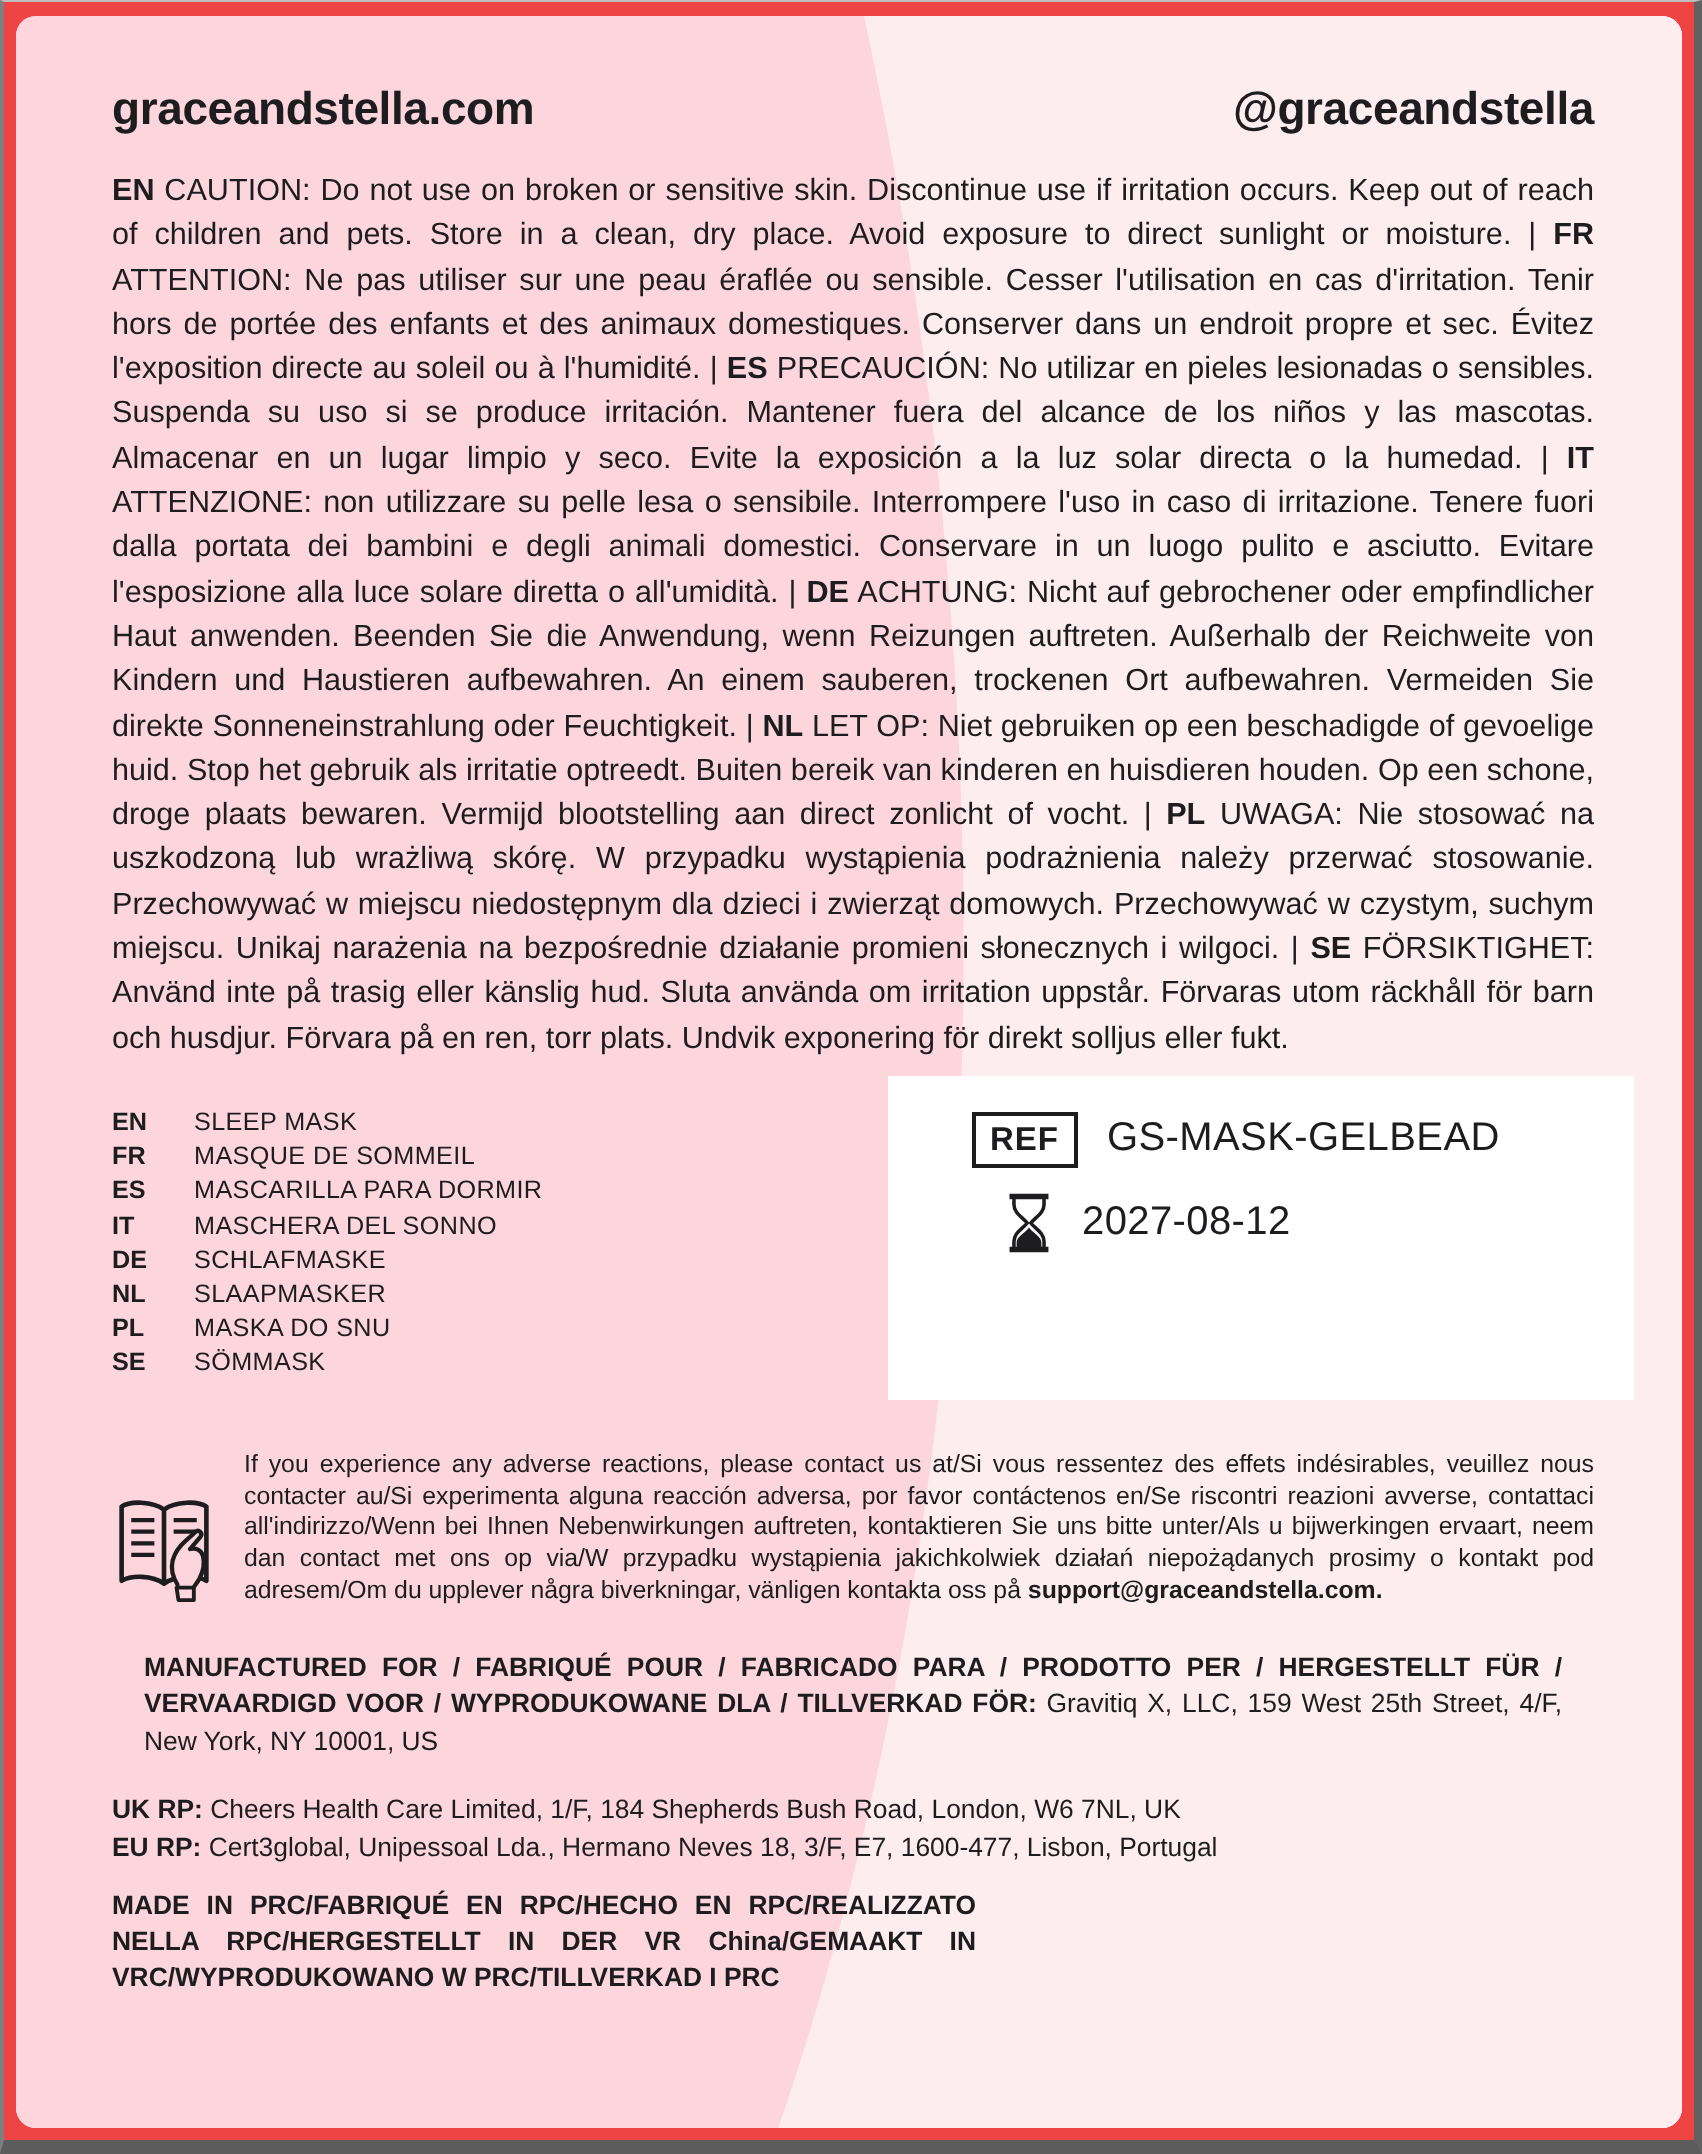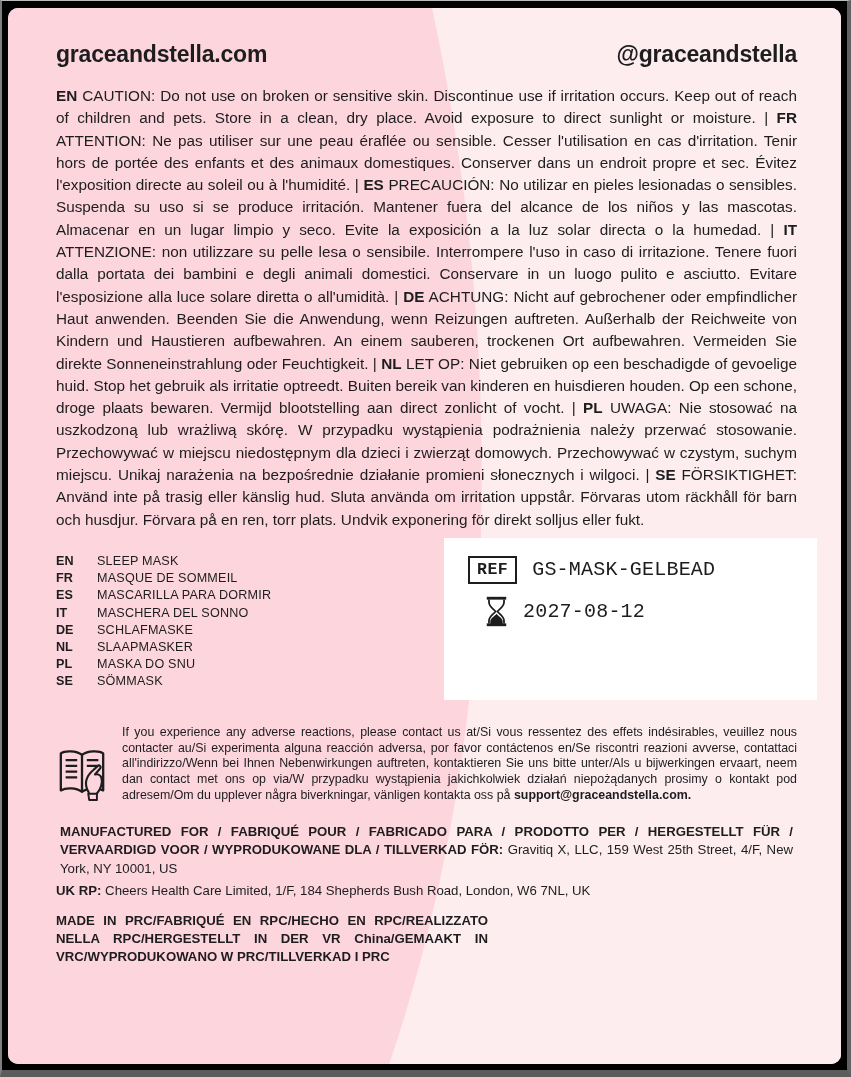--- a/index.html
+++ b/index.html
@@ -2,21 +2,21 @@
 <html><head>
 <meta charset="utf-8">
 <style>
   html,body{margin:0;padding:0;}
   body{
     width:851px;height:1077px;overflow:hidden;
     font-family:"Liberation Sans","DejaVu Sans",sans-serif;
     color:#1d1d1f;background:#ffffff;
   }
   .frame{
-    box-sizing:border-box;width:851px;height:1077px;background:#000000;
+    box-sizing:border-box;width:851px;height:1077px;background:#ef4444;
     border-top:1px solid #bdbdbd;border-left:2px solid #7f7f7f;
     border-right:4px solid #616161;border-bottom:7px solid #5c5c5c;
     padding:7px 6px 6px 6px;
   }
   .card{
     position:relative;width:100%;height:100%;
     border-radius:10px;overflow:hidden;background:#fdd5dd;
   }
   .bg-svg{position:absolute;inset:0;width:100%;height:100%;}
   .content{
@@ -33,37 +33,37 @@
     font-size:12.7px;line-height:17px;text-align:justify;margin:0 0 13px 0;
   }
   .ingredients .label{font-weight:700;}
   .cols{position:relative;height:166px;margin-bottom:18px;}
   .lang-list{padding-top:12px;}
   .lang-row{display:flex;gap:15px;line-height:17.2px;font-size:12.6px;}
   .lang-code{font-weight:700;width:26px;flex:0 0 26px;}
   .lang-name{font-weight:400;letter-spacing:0.2px;}
   .info-box{
     position:absolute;top:-3px;right:-20px;width:373px;height:162px;
-    background:#ffffff;box-sizing:border-box;padding:17px 0 0 24px;font-family:Liberation Mono, monospace;
+    background:#ffffff;box-sizing:border-box;padding:17px 0 0 42px;
   }
   .info-row{display:flex;align-items:center;gap:15px;margin-bottom:12px;height:30px;}
   .boxed{
     display:inline-block;border:2.5px solid #1d1d1f;
     font-weight:700;font-size:16.5px;line-height:1;
     padding:4px 7px 3px 7px;letter-spacing:0.5px;
   }
   .info-val{font-size:20px;font-weight:500;letter-spacing:0.2px;}
   .exp-icon{margin-left:17px;}
   .adverse{display:flex;margin-bottom:15px;}
   .adverse-icon{flex:0 0 66px;padding-top:21px;}
   .adverse-text{
     font-size:12.4px;line-height:15.7px;text-align:justify;margin:0;
   }
   .manu{margin-bottom:11px;font-size:13.2px;line-height:18.4px;}
-  .manu-main{text-align:justify;margin:4px;}
+  .manu-main{text-align:justify;margin:16px;}
   .rp-line{margin:0;}
   .madein{
     font-weight:700;font-size:13.2px;line-height:18px;
     width:432px;text-align:justify;margin:0;
   }
 </style>
 </head>
 <body>
 
 <div class="frame">
@@ -149,19 +149,20 @@
             <path d="M34,48 C31.5,44 30.5,39.5 31.5,35.5 C32.5,31.5 35,28 38.5,25 L43.5,20.5 C45,19.2 47.3,21.2 46,23 L40.5,29.5 C43.5,28.7 46.3,30 47.2,33 C48.2,36.8 47.3,41.3 45.3,45 C44.4,46.7 43.3,48 42.3,49.5" fill="#FDD5DD" stroke="#1d1d1f" stroke-width="2.2" stroke-linejoin="round" stroke-linecap="round"></path>
             <path d="M33.5,49.5 L42.5,49.5 L42.5,56 L34.5,56 Z" fill="#FDD5DD" stroke="#1d1d1f" stroke-width="2" stroke-linejoin="round"></path>
           </svg>
         </div>
         <p class="adverse-text"><span>If you experience any adverse reactions, please contact us at/Si vous ressentez des effets indésirables, veuillez nous contacter au/Si experimenta alguna reacción adversa, por favor contáctenos en/Se riscontri reazioni avverse, contattaci all'indirizzo/Wenn bei Ihnen Nebenwirkungen auftreten, kontaktieren Sie uns bitte unter/Als u bijwerkingen ervaart, neem dan contact met ons op via/W przypadku wystąpienia jakichkolwiek działań niepożądanych prosimy o kontakt pod adresem/Om du upplever några biverkningar, vänligen kontakta oss på </span><span class="seg-b">support@graceandstella.com.</span></p>
       </div>
 
       <div class="manu">
         <p class="manu-main"><span class="seg-b">MANUFACTURED FOR / FABRIQUÉ POUR / FABRICADO PARA / PRODOTTO PER / HERGESTELLT FÜR / VERVAARDIGD VOOR / WYPRODUKOWANE DLA / TILLVERKAD FÖR:</span><span> Gravitiq X, LLC, 159 West 25th Street, 4/F, New York, NY 10001, US</span></p>
         <p class="rp-line"><span class="seg-b">UK RP:</span><span> Cheers Health Care Limited, 1/F, 184 Shepherds Bush Road, London, W6 7NL, UK</span></p>
+        <p class="rp-line"><span class="seg-b">EU RP:</span><span> Cert3global, Unipessoal Lda., Hermano Neves 18, 3/F, E7, 1600-477, Lisbon, Portugal</span></p>
       </div>
 
       <p class="madein">MADE IN PRC/FABRIQUÉ EN RPC/HECHO EN RPC/REALIZZATO NELLA RPC/HERGESTELLT IN DER VR China/GEMAAKT IN VRC/WYPRODUKOWANO W PRC/TILLVERKAD I PRC</p>
 
     </div>
   </div>
 </div>
 
 </body></html>

